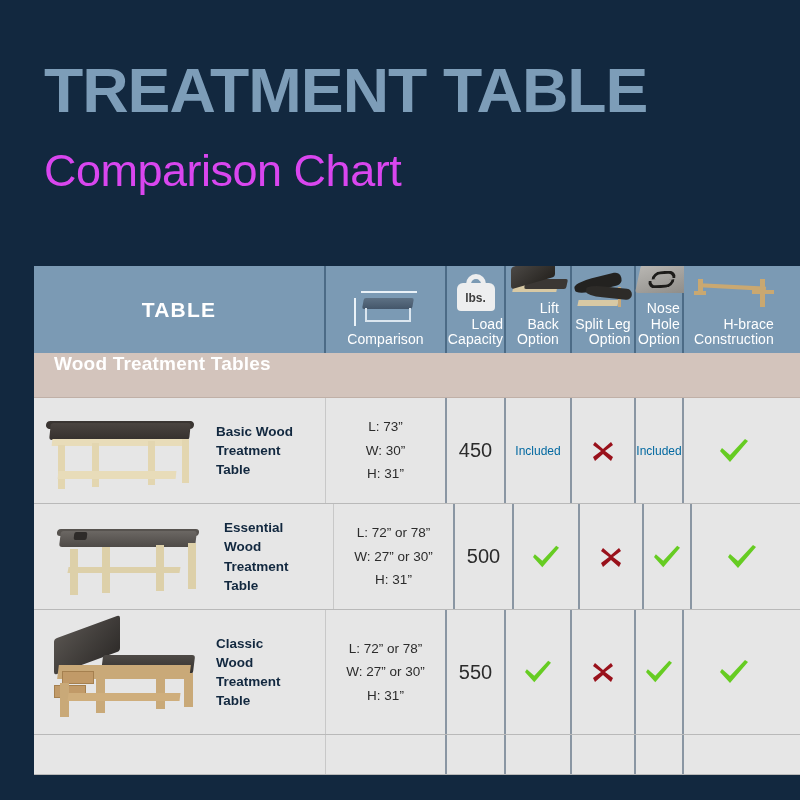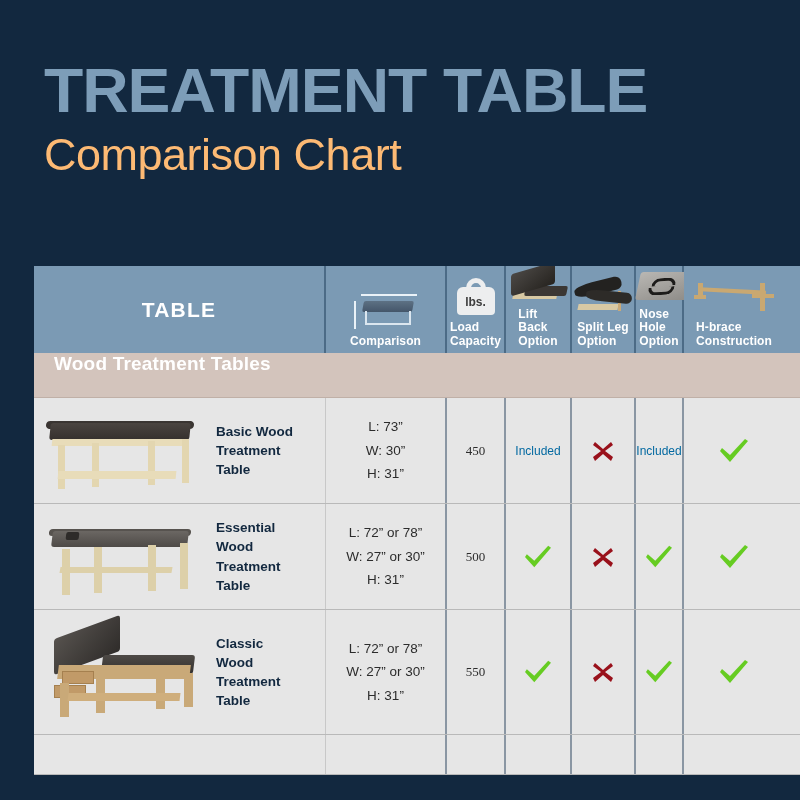--- a/index.html
+++ b/index.html
@@ -22,25 +22,25 @@
     line-height: 0.92;
     font-weight: 700;
     letter-spacing: -1px;
     color: #7d9db8;
     font-family: "Liberation Sans", sans-serif;
     text-transform: uppercase;
     transform: scaleX(1.02);
     transform-origin: left center;
   }
   .title-sub {
-    margin-top: 12px;
+    margin-top: 28px;
     font-size: 45px;
     line-height: 1.0;
     font-weight: 400;
-    color: #fdba74;
+    color: #d946ef;
     letter-spacing: -0.5px;
   }
 
   
   .chart {
     position: absolute;
     left: 34px; top: 266px;
     width: 766px;
     height: 534px;
     overflow: hidden;
@@ -81,24 +81,24 @@
     border-right: 2px solid #4c6b86;
   }
   .hdr-title span {
     color: #ffffff;
     font-size: 21px;
     font-weight: 700;
     letter-spacing: 1.2px;
   }
   .hdr-label {
     color: #ffffff;
-    font-size: 12px;
-    font-weight: 700;
+    font-size: 14px;
+    font-weight: 400;
     line-height: 1.12;
-    text-align: left;
+    text-align: right;
     letter-spacing: 0.1px;
   }
   .hdr-icon {
     height: 46px;
     width: 100%;
     display: flex;
     align-items: center;
     justify-content: center;
     margin-bottom: 2px;
   }
@@ -114,21 +114,21 @@
   .section-row span {
     color: #ffffff;
     font-size: 19px;
     font-weight: 700;
     letter-spacing: 0.2px;
   }
 
   
   .data-row { background: #e6e6e6; border-bottom: 1px solid #b9b9b9; }
   .r1 { height: 106px; }
-  .r2 { height: 106px; }
+  .r2 { height: 106px; justify-content: center; }
   .r3 { height: 125px; }
   .r4 { height: 40px; }
 
   .cell {
     display: flex;
     align-items: center;
     justify-content: center;
     background: #e6e6e6;
     border-right: 2px solid #8a96a3;
     height: 100%;
@@ -149,23 +149,22 @@
   }
   .dim {
     color: #2c2c2c;
     font-size: 13.5px;
     line-height: 1.75;
     text-align: center;
     font-weight: 400;
   }
   .load {
     color: #2c2c2c;
-    font-size: 13px;
+    font-size: 20px;
     font-weight: 400;
-    font-family: Liberation Serif, serif;
   }
   .included {
     color: #0369a1;
     font-size: 12px;
     font-weight: 400;
   }
 
   
   .mark { display: block; }
 

